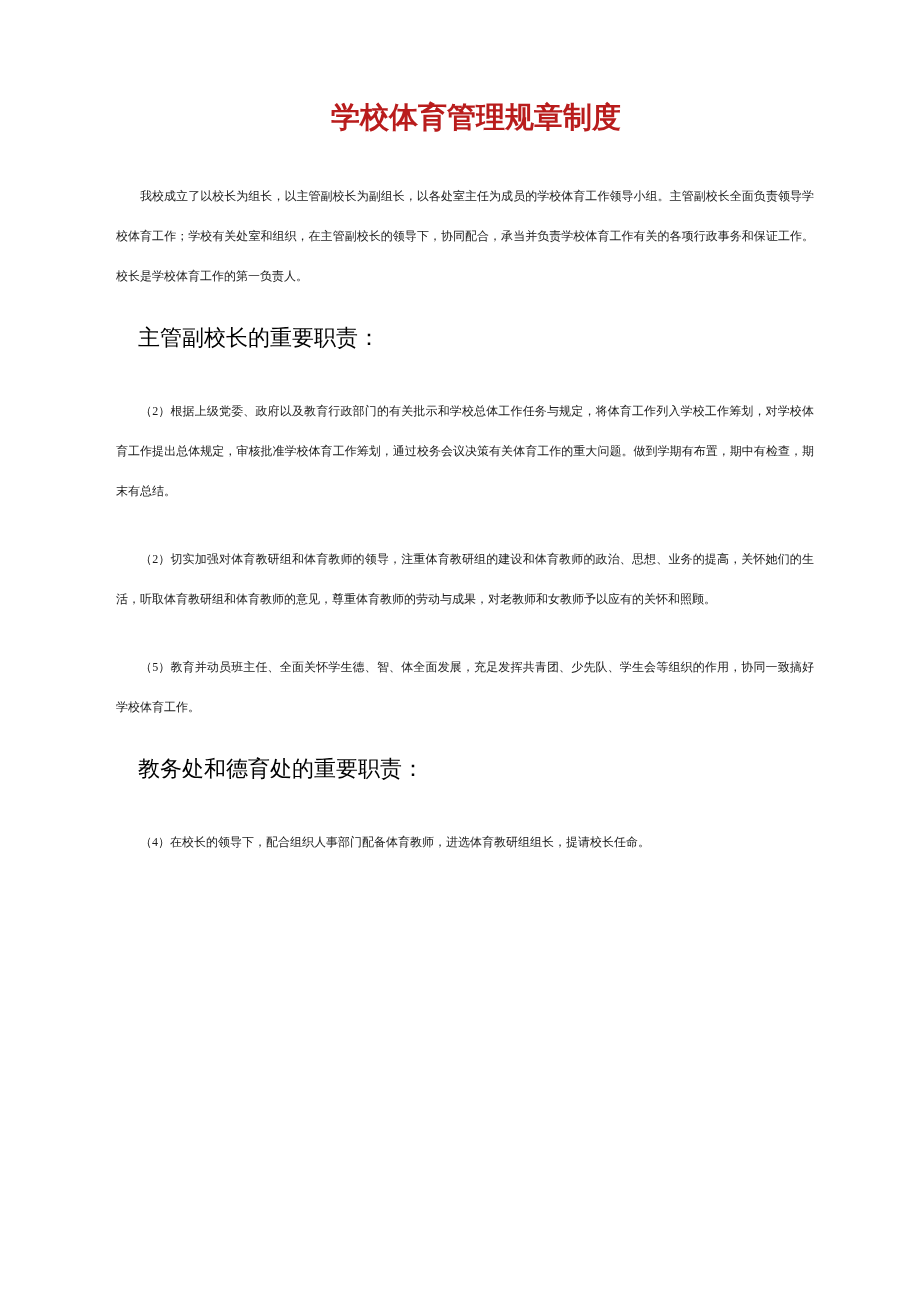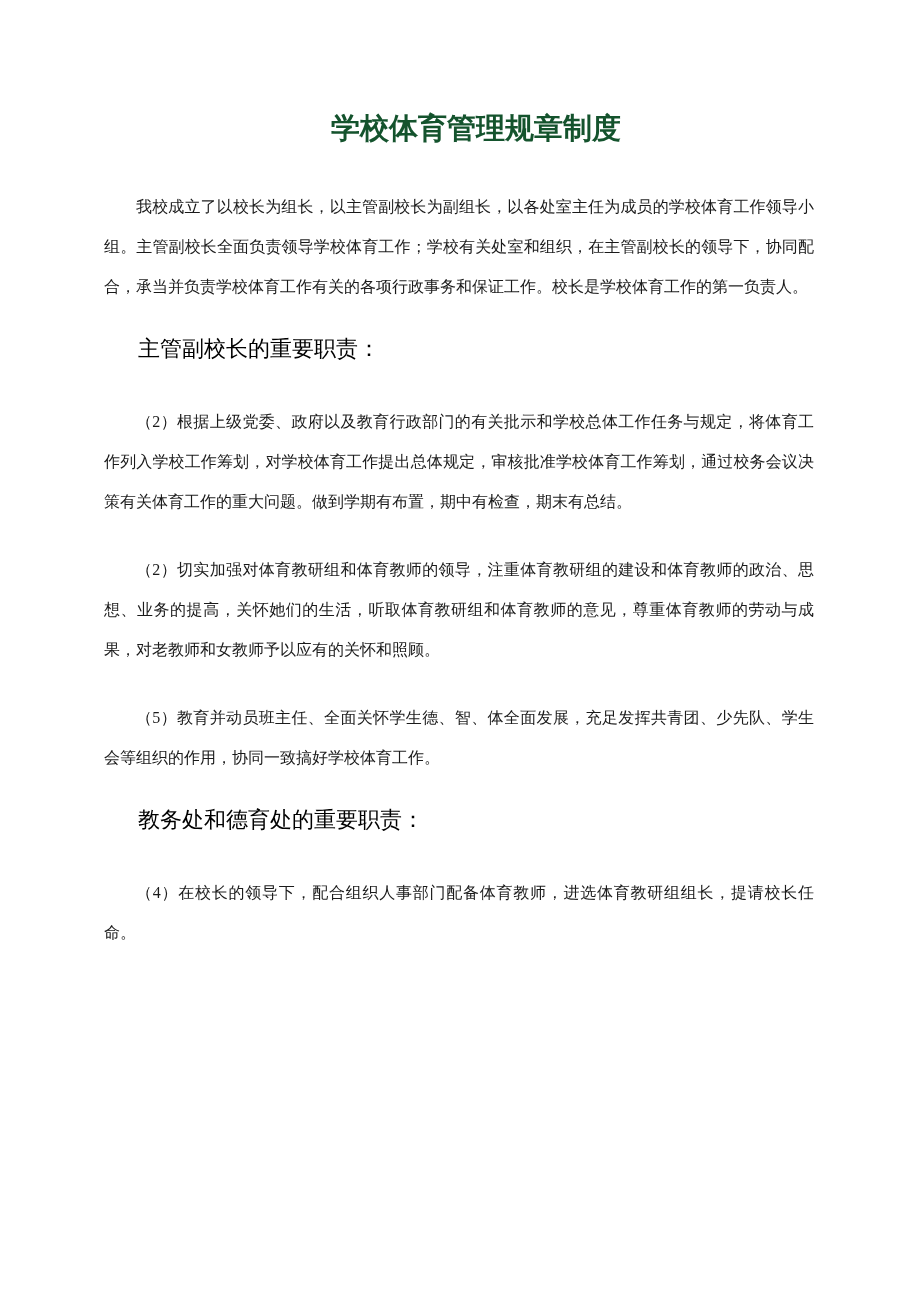--- a/index.html
+++ b/index.html
@@ -12,32 +12,32 @@
     width: 920px;
     height: 1302px;
     background: #ffffff;
     overflow: hidden;
     box-sizing: border-box;
     padding: 100px 106px 0 104px;
     font-family: "Liberation Serif", serif;
     color: #1a1a1a;
   }
   .doc-title {
-    margin: 11px;
+    margin: 0;
     font-family: "Liberation Sans", sans-serif;
     font-weight: bold;
-    color: #14532d;
+    color: #b91c1c;
     font-size: 29px;
     line-height: 34px;
     text-align: center;
     text-indent: 34px; 
   }
   .body-para {
-    margin: 28px 0 0 0;
-    font-size: 16px;
+    margin: 28px 0 0 12px;
+    font-size: 12px;
     line-height: 40px;
     text-align: justify;
     text-indent: 2em;
     letter-spacing: 0;
   }
   .intro-para {
     margin-top: 42px;
   }
   .section-heading {
     margin: 27px 0 0 0;

